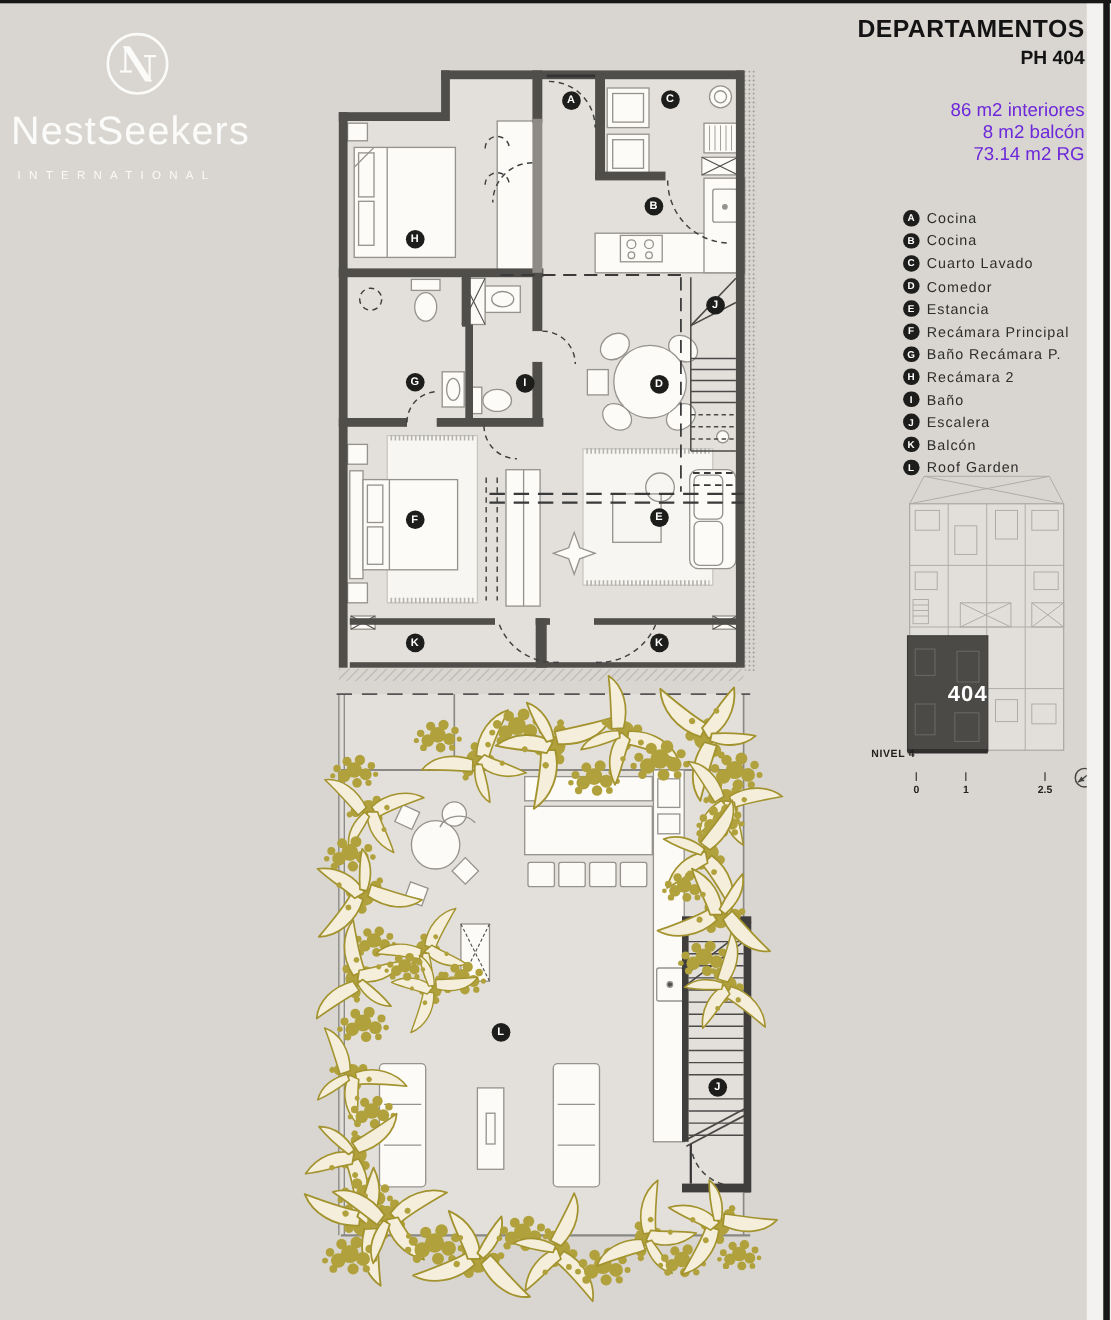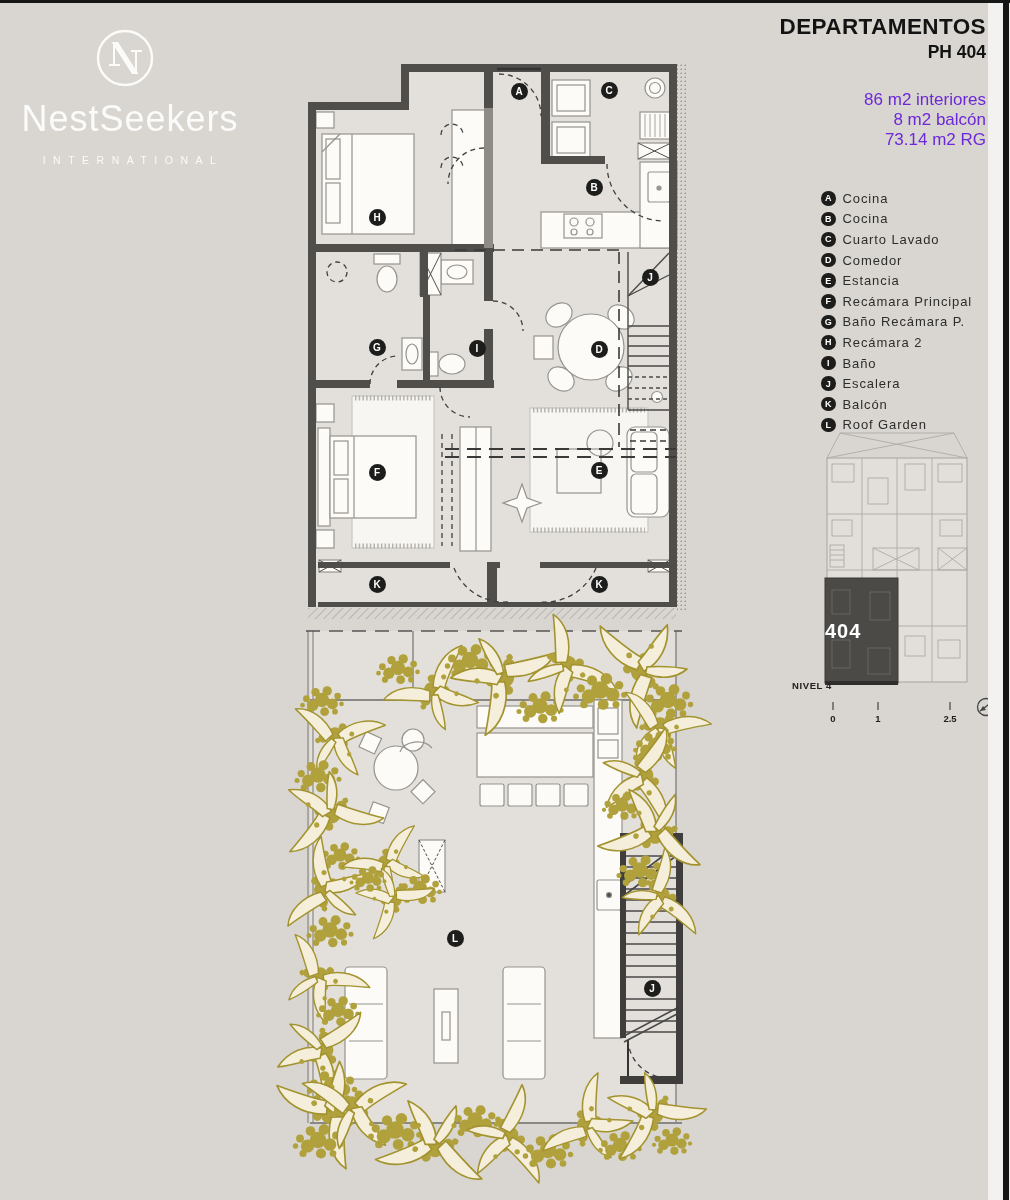--- a/index.html
+++ b/index.html
@@ -10,41 +10,41 @@
     -webkit-font-smoothing:antialiased;
   }
   .abs{position:absolute;}
   
   .edge-top{left:0;top:0;width:1010px;height:3px;background:#171717;}
   .edge-white{left:988px;top:0;width:15px;height:1200px;background:#f3f2f0;}
   .edge-black{left:1003px;top:0;width:6px;height:1200px;background:#161616;}
   .edge-white2{left:1009px;top:0;width:1px;height:1200px;background:#f3f2f0;}
 
   
-  .brand{left:10px;top:22px;width:240px;color:#fcfcfb;text-align:center;}
+  .brand{left:10px;top:22px;width:240px;color:#fcfcfb;}
   .brand-name{font-size:36px;font-weight:400;letter-spacing:1px;color:#fbfbfa;line-height:38px;margin-top:6px;}
   .brand-sub{font-size:10.5px;font-weight:400;letter-spacing:7.5px;color:#fafaf9;margin-top:16px;padding-left:6px;}
 
   
   .header{right:24px;top:14px;text-align:right;color:#131313;}
   .header .title{font-size:22.5px;font-weight:bold;letter-spacing:0.4px;}
   .header .unit{font-size:17.5px;font-weight:bold;margin-top:2px;text-align:right;}
   .areas{right:24px;top:90px;text-align:right;color:#6d28d9;font-size:17px;line-height:20px;}
 
   
   .legend{left:821px;top:188px;}
   .legend-row{display:flex;align-items:center;height:20.6px;gap:7px;}
   .letter-badge{
     width:14.5px;height:14.5px;border-radius:50%;background:#1d1d1b;color:#fff;
     font-size:9px;font-weight:bold;display:flex;align-items:center;justify-content:center;flex:0 0 auto;
   }
   .legend-label{font-size:13px;color:#2d2d2c;letter-spacing:0.9px;white-space:nowrap;}
 
   
-  .unit-number{left:825px;top:620px;width:73px;text-align:left;color:#fff;
+  .unit-number{left:825px;top:620px;width:73px;text-align:right;color:#fff;
     font-size:20px;font-weight:bold;letter-spacing:1px;}
   .level-label{left:792px;top:680px;font-size:9.5px;font-weight:bold;letter-spacing:0.6px;color:#22211f;text-align:right;}
   .scale-num{top:713px;font-size:9.5px;font-weight:bold;color:#22211f;width:20px;text-align:center;}
 
   
   .plan-badge{
     position:absolute;width:17px;height:17px;border-radius:50%;background:#1d1d1b;color:#fff;
     font-size:10px;font-weight:bold;display:flex;align-items:center;justify-content:center;
   }
   svg.plansvg{left:0;top:0;}

